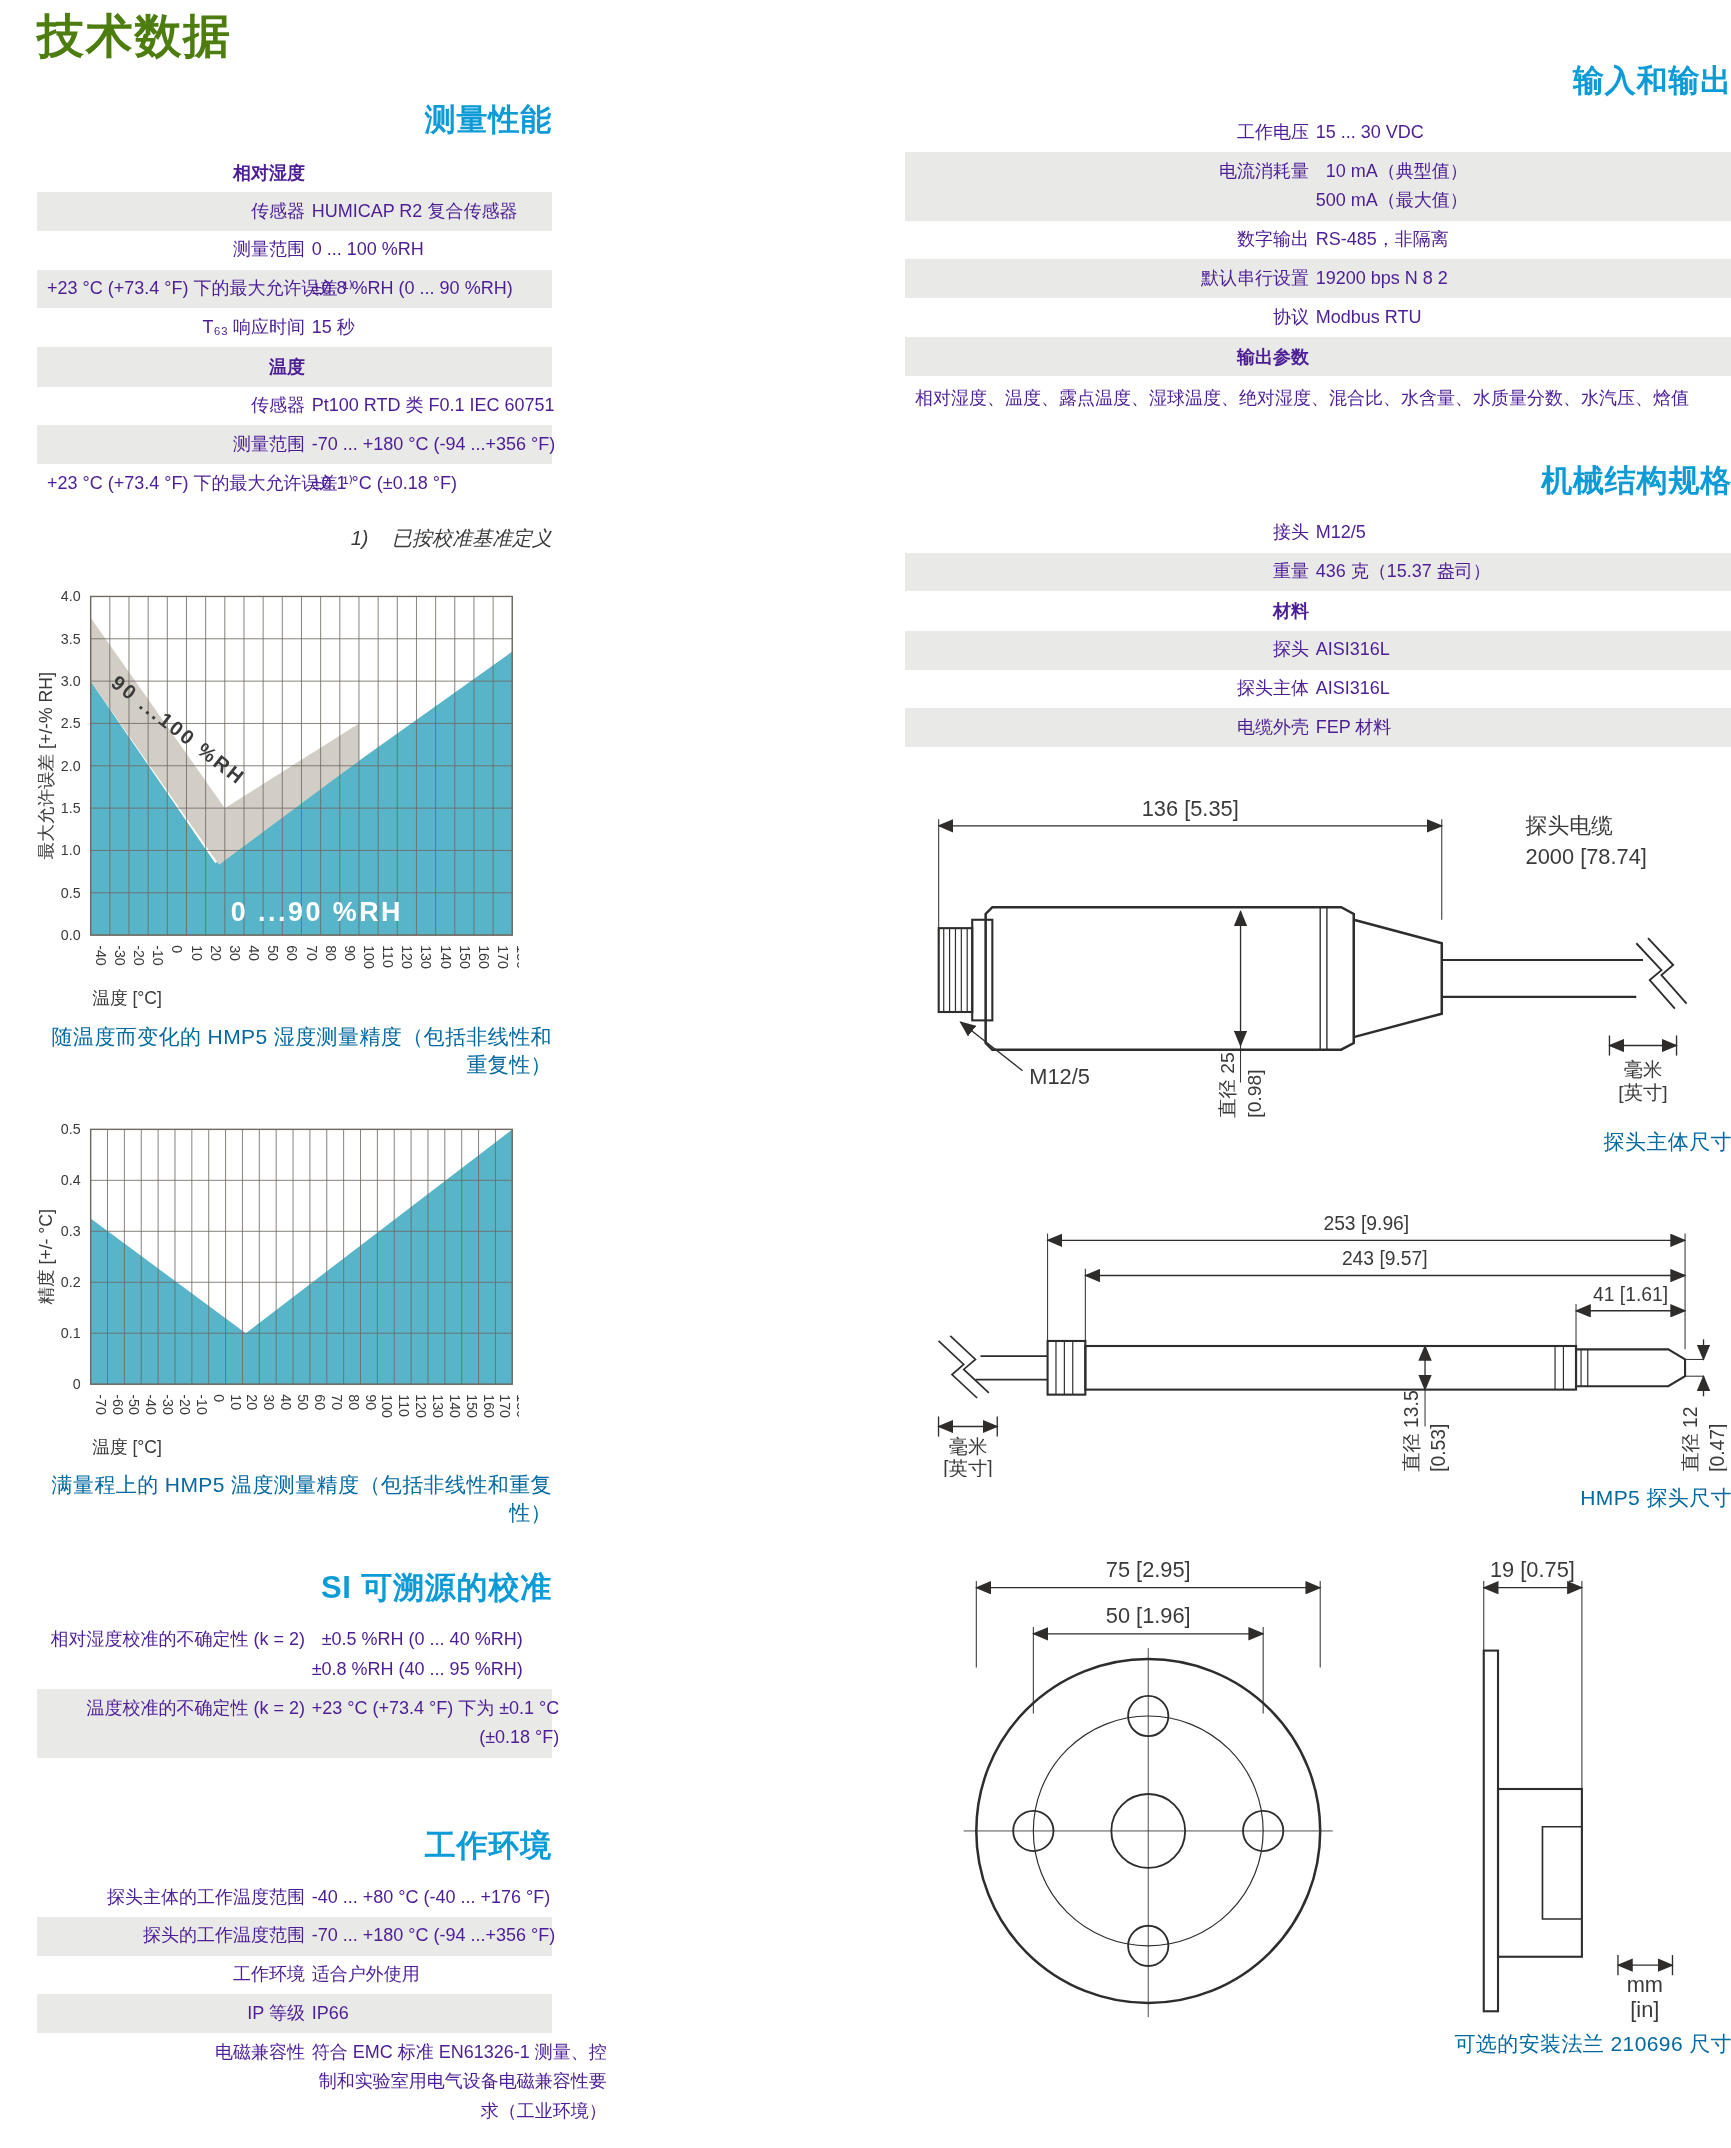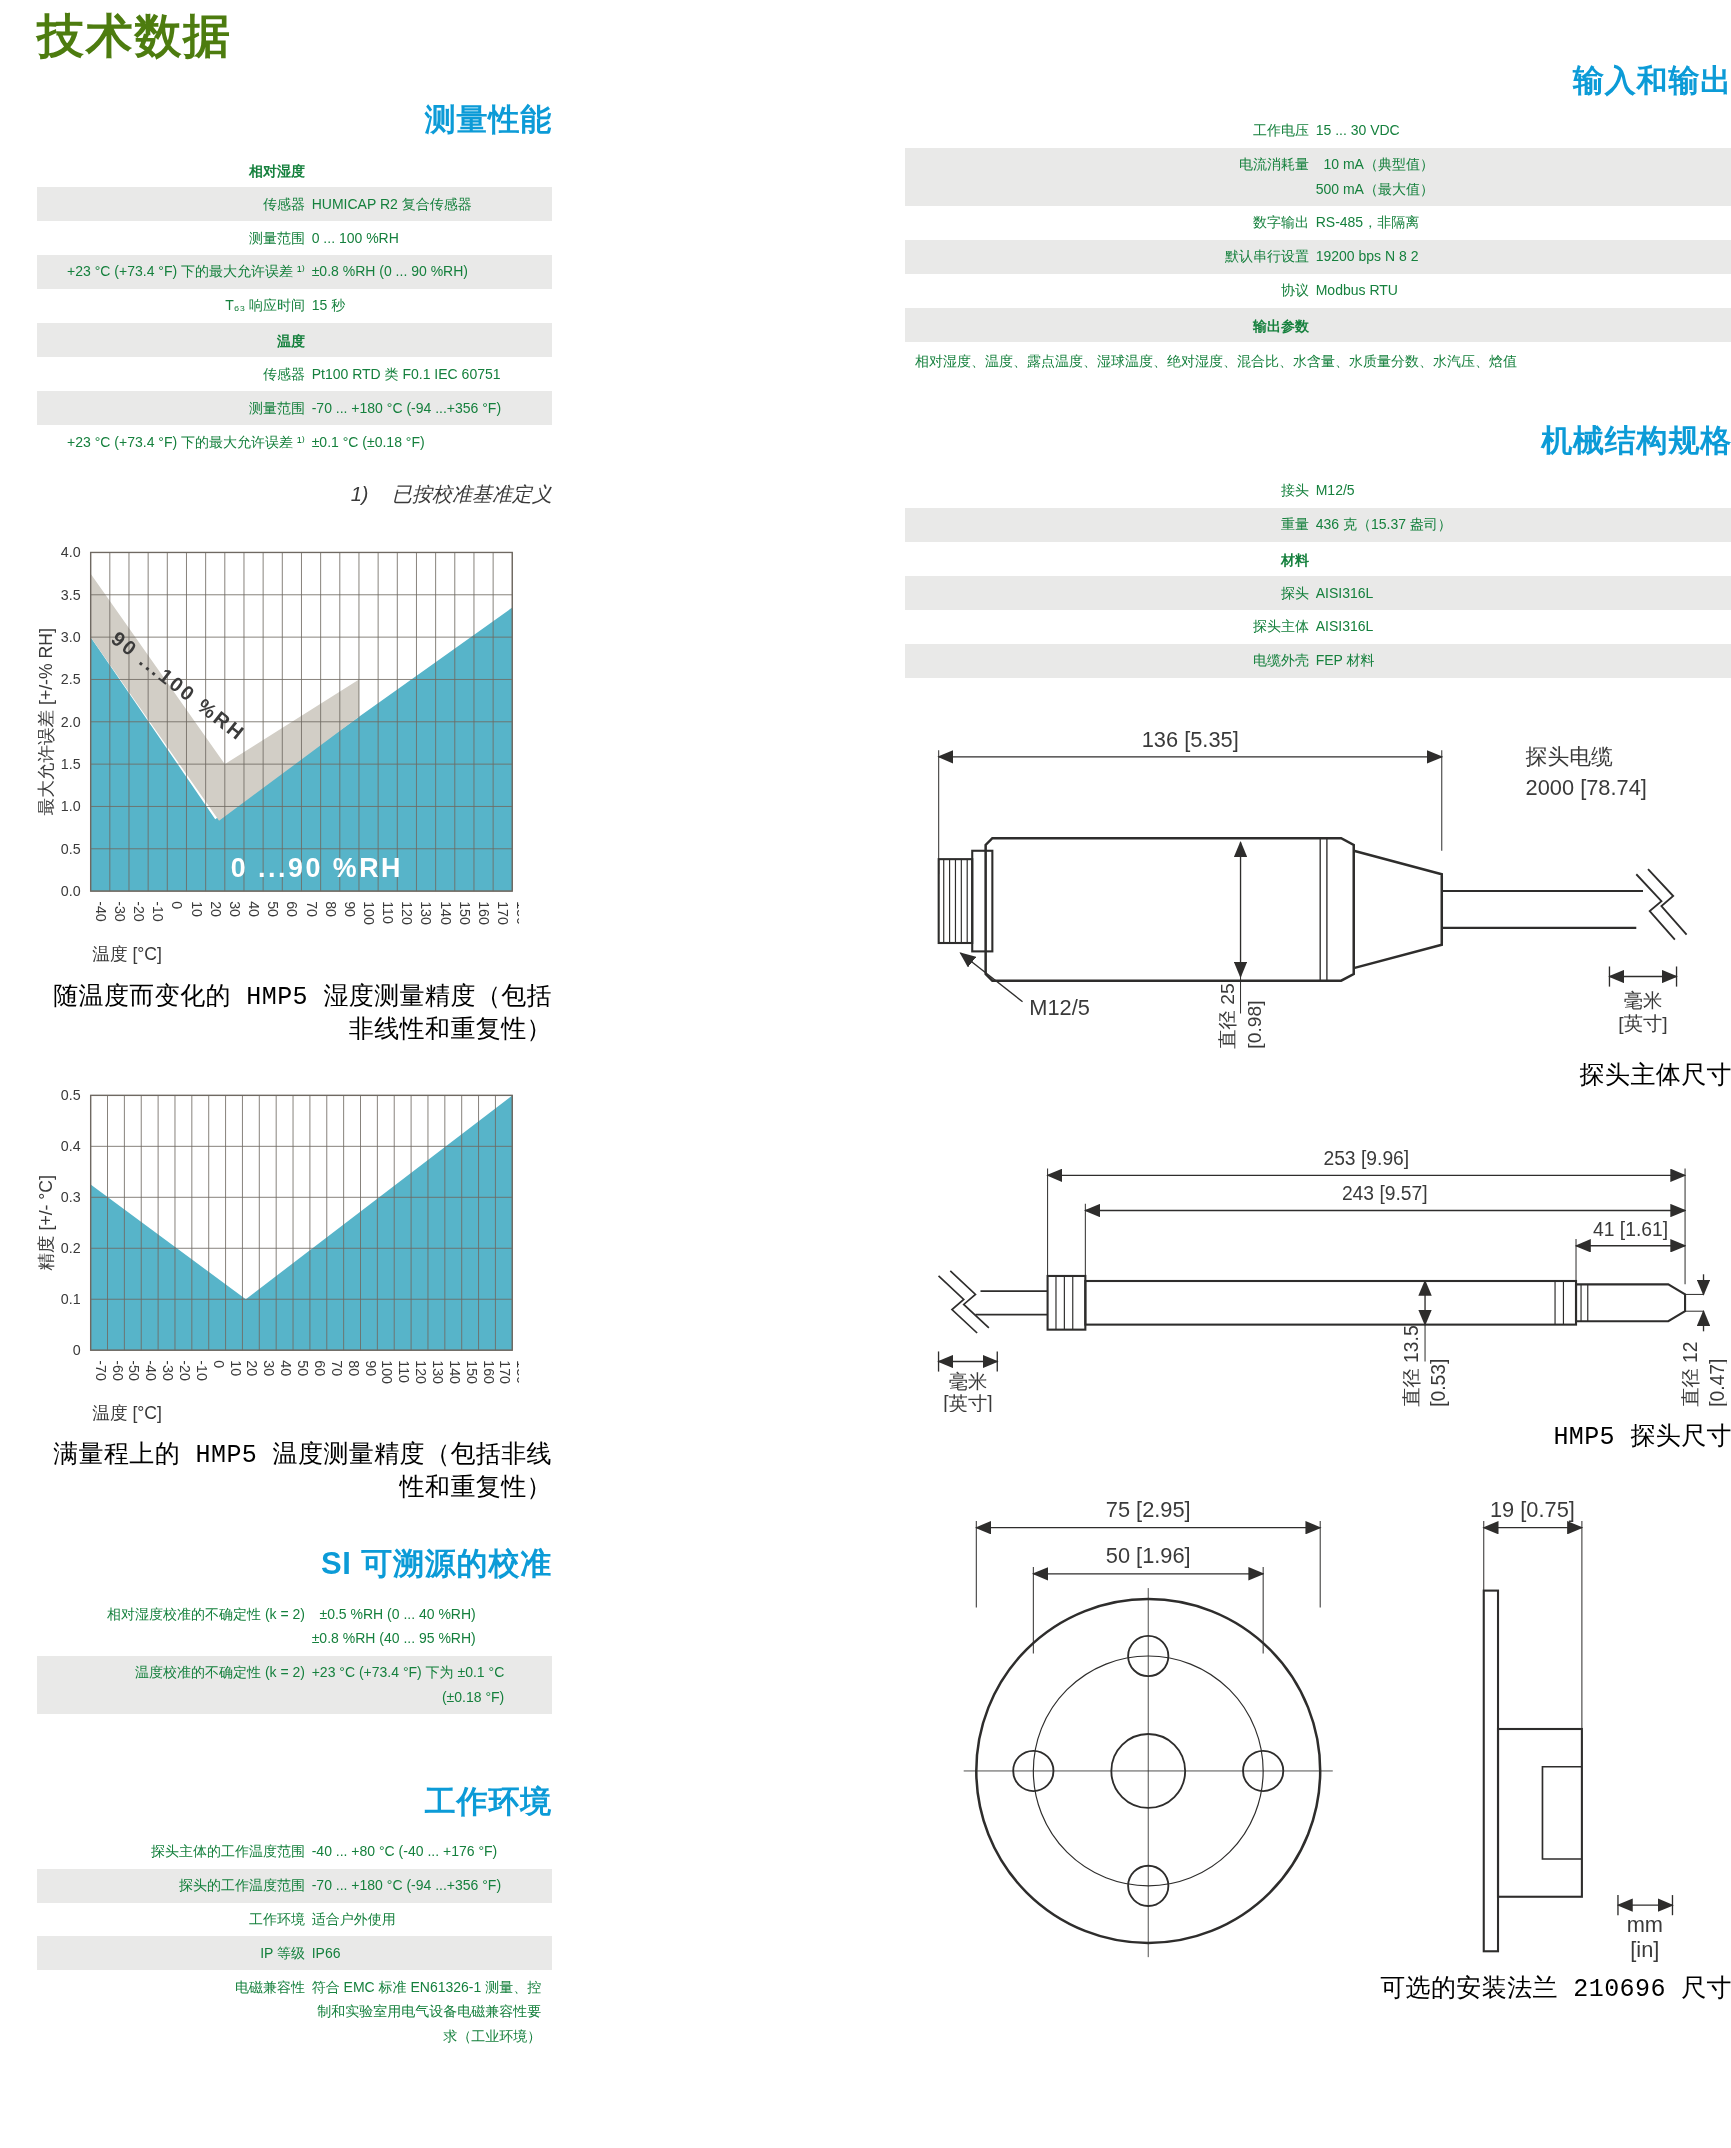--- a/index.html
+++ b/index.html
@@ -3,32 +3,32 @@
 <meta charset="utf-8">
 <style>
   html,body{margin:0;padding:0;}
   body{width:1731px;height:2148px;background:#ffffff;position:relative;overflow:hidden;
        font-family:"Liberation Sans","DejaVu Sans",sans-serif;color:#3a3a3a;}
   #title{position:absolute;left:37px;top:5px;font-size:47px;font-weight:700;color:#4d7c0f;letter-spacing:1.7px;}
   .col{position:absolute;text-align:right;}
   #col-left{left:37px;top:99px;width:515px;}
   #col-right{left:905px;top:60px;width:827px;}
   .sec-h{font-size:31px;font-weight:700;color:#0c9bd7;margin:0 0 11.7px 0;letter-spacing:0.8px;}
-  .dtable{font-size:14px;color:#15803d;}
+  .dtable{font-size:18px;color:#4c1d95;}
   .trow{display:flex;align-items:flex-start;padding:8.4px 8.4px 8.4px 10px;line-height:1.22;}
   .trow.shaded{background:#e9e9e8;}
   .trow .label{flex:none;width:258px;white-space:nowrap;padding-right:6.7px;}
   #col-right .trow .label{width:394px;}
   .trow.subhead{font-weight:700;padding-top:10px;padding-bottom:7.6px;}
   .trow .value div{white-space:nowrap;}
   .trow .value div + div{margin-top:7.6px;}
   .trow.noterow{line-height:1.5;}
   .footnote{font-size:20px;margin:22px 0 0 3.4px;font-style:italic;}
   .footnote .fm{margin-right:23.5px;}
-  .cap{font-size:25px;color:#000000;margin:6.7px 0 0 3.4px;letter-spacing:0.4px;font-family:Liberation Mono, monospace;}
+  .cap{font-size:21px;color:#0369a1;margin:6.7px 0 0 3.4px;letter-spacing:0.4px;}
   svg{display:block;}
   svg text{font-family:"Liberation Sans","DejaVu Sans",sans-serif;}
   .tick{font-size:17px;fill:#3a3a3a;}
   .axlab{font-size:21px;fill:#3a3a3a;}
   .ann1{letter-spacing:3px;}
   .dimtxt{font-size:26px;fill:#3a3a3a;}
   .dimtxt2{font-size:23px;fill:#3a3a3a;}
   .mt40{margin-top:34px;} .mt48{margin-top:40px;} .mt56{margin-top:47px;}
   .mt64{margin-top:40px;} .mt70{margin-top:59px;} .mt50{margin-top:42px;}
   .mt80{margin-top:67px;}

